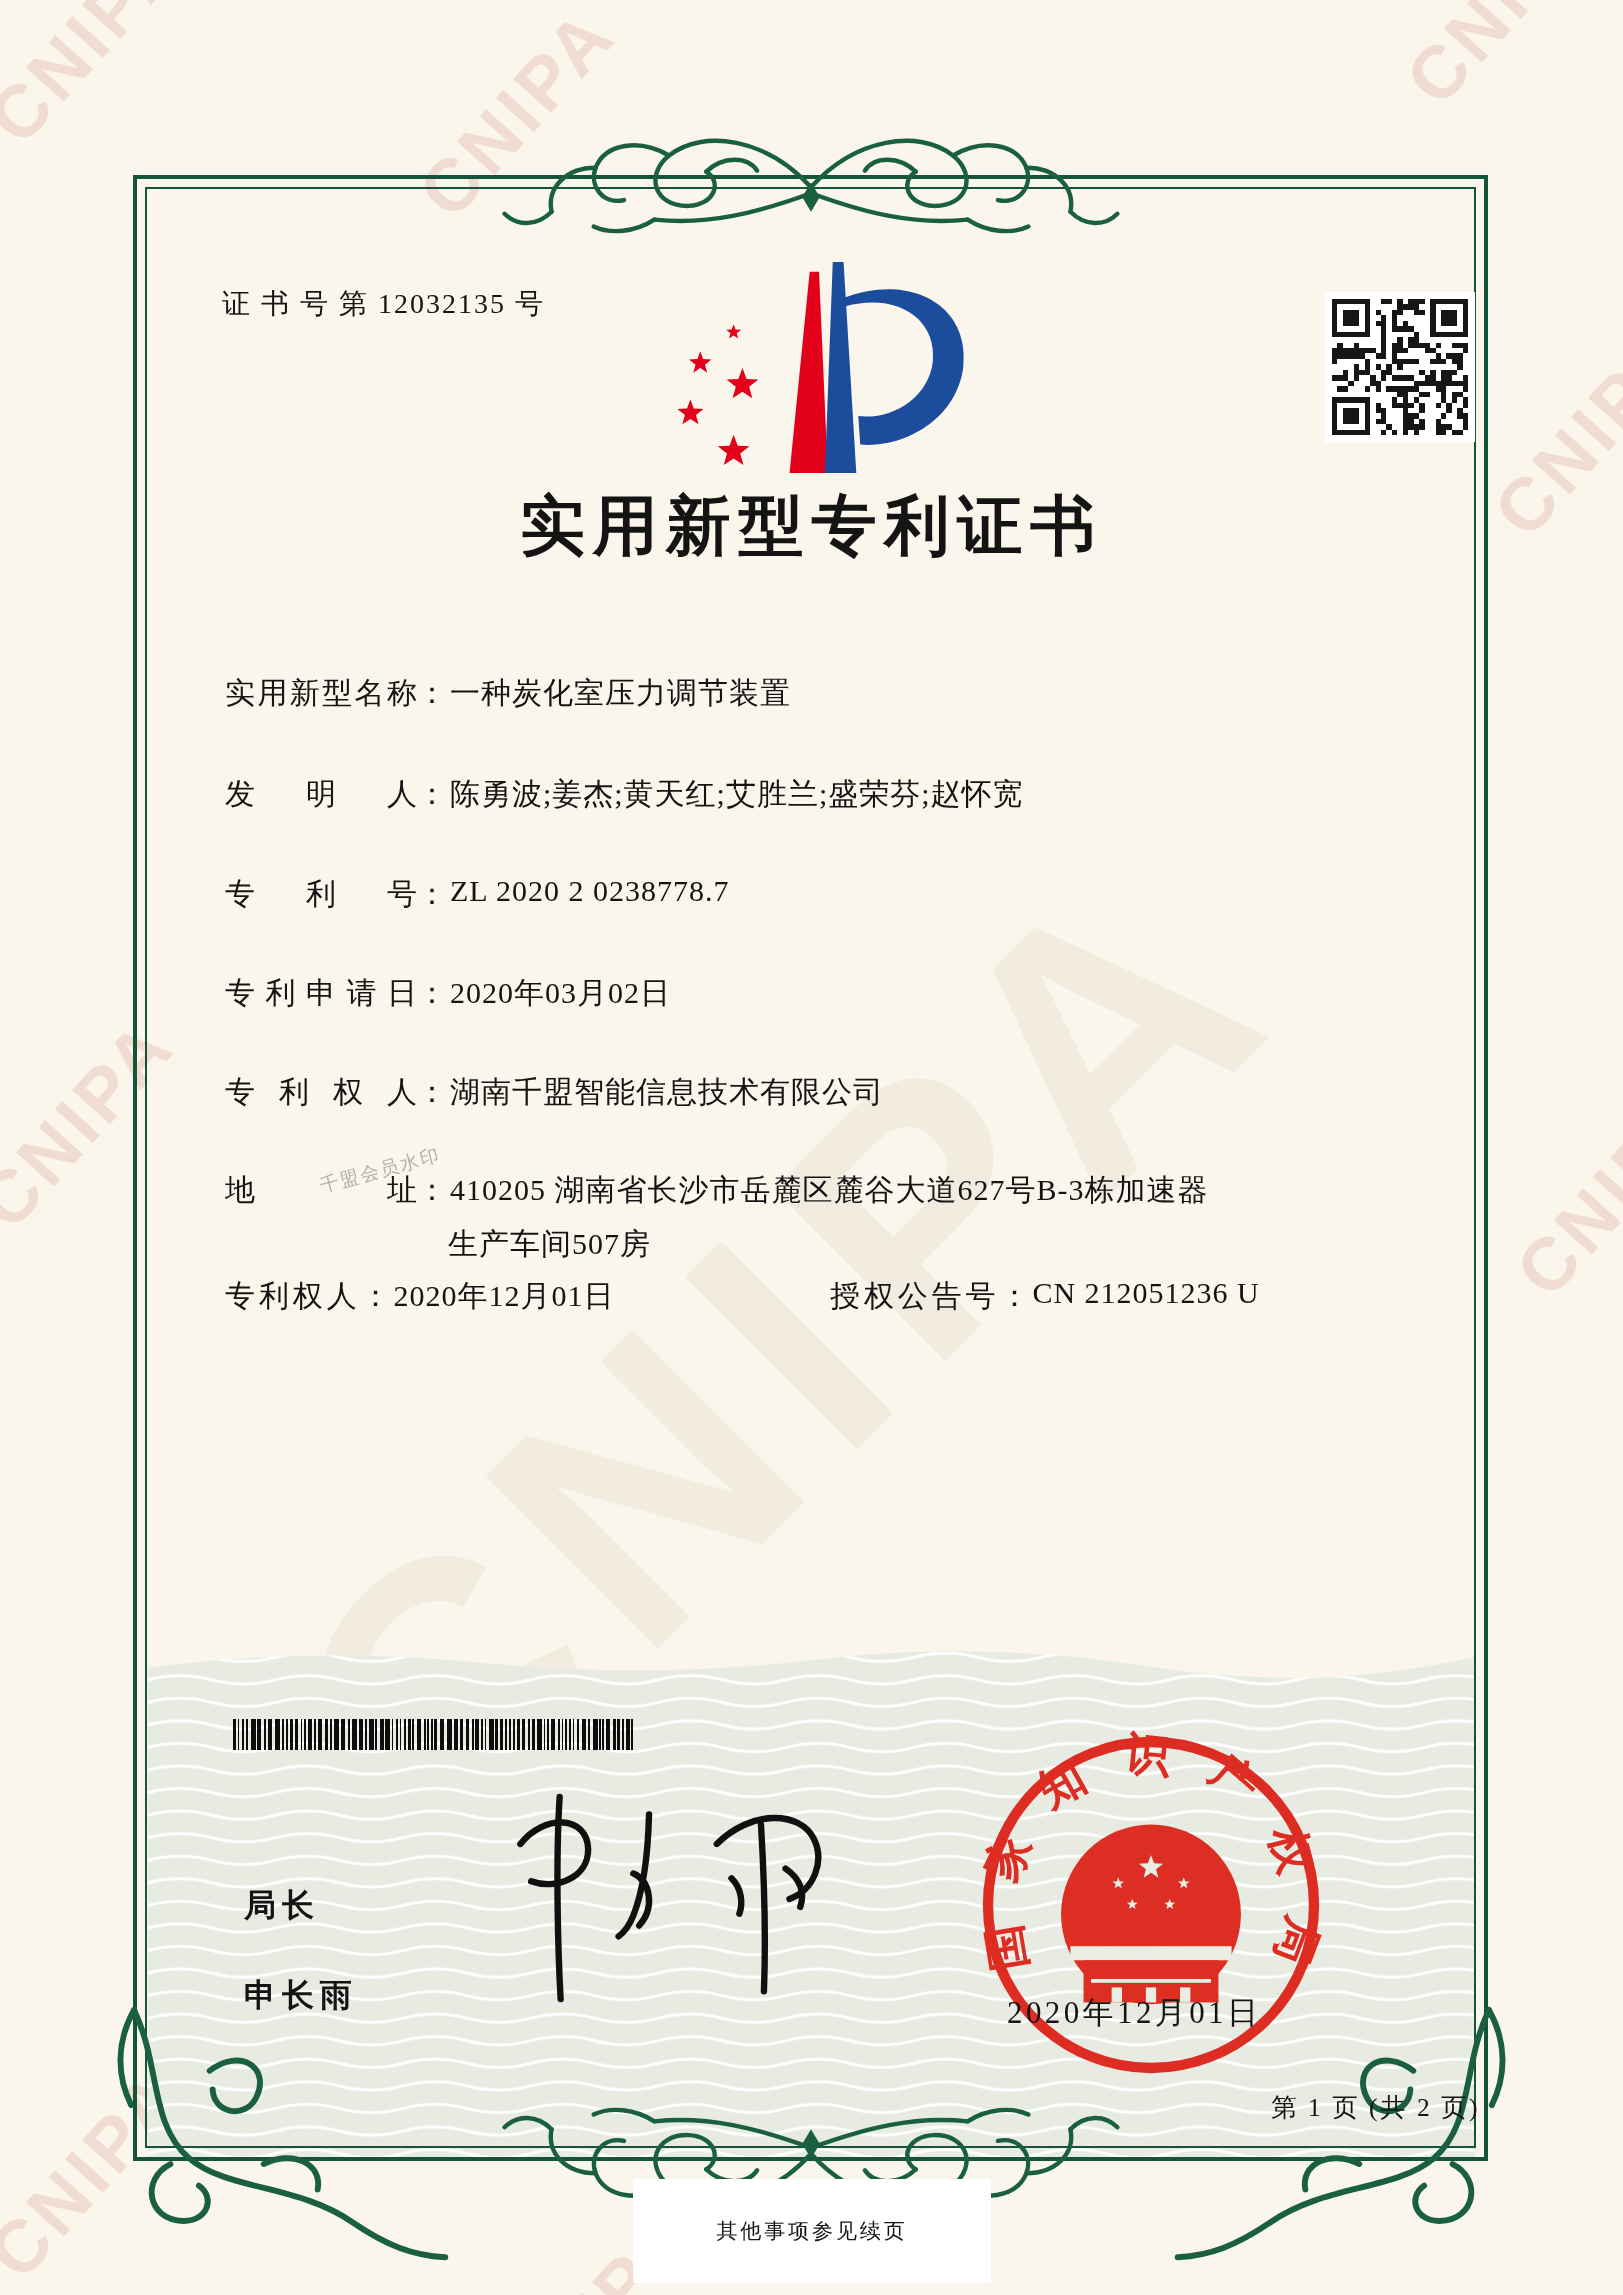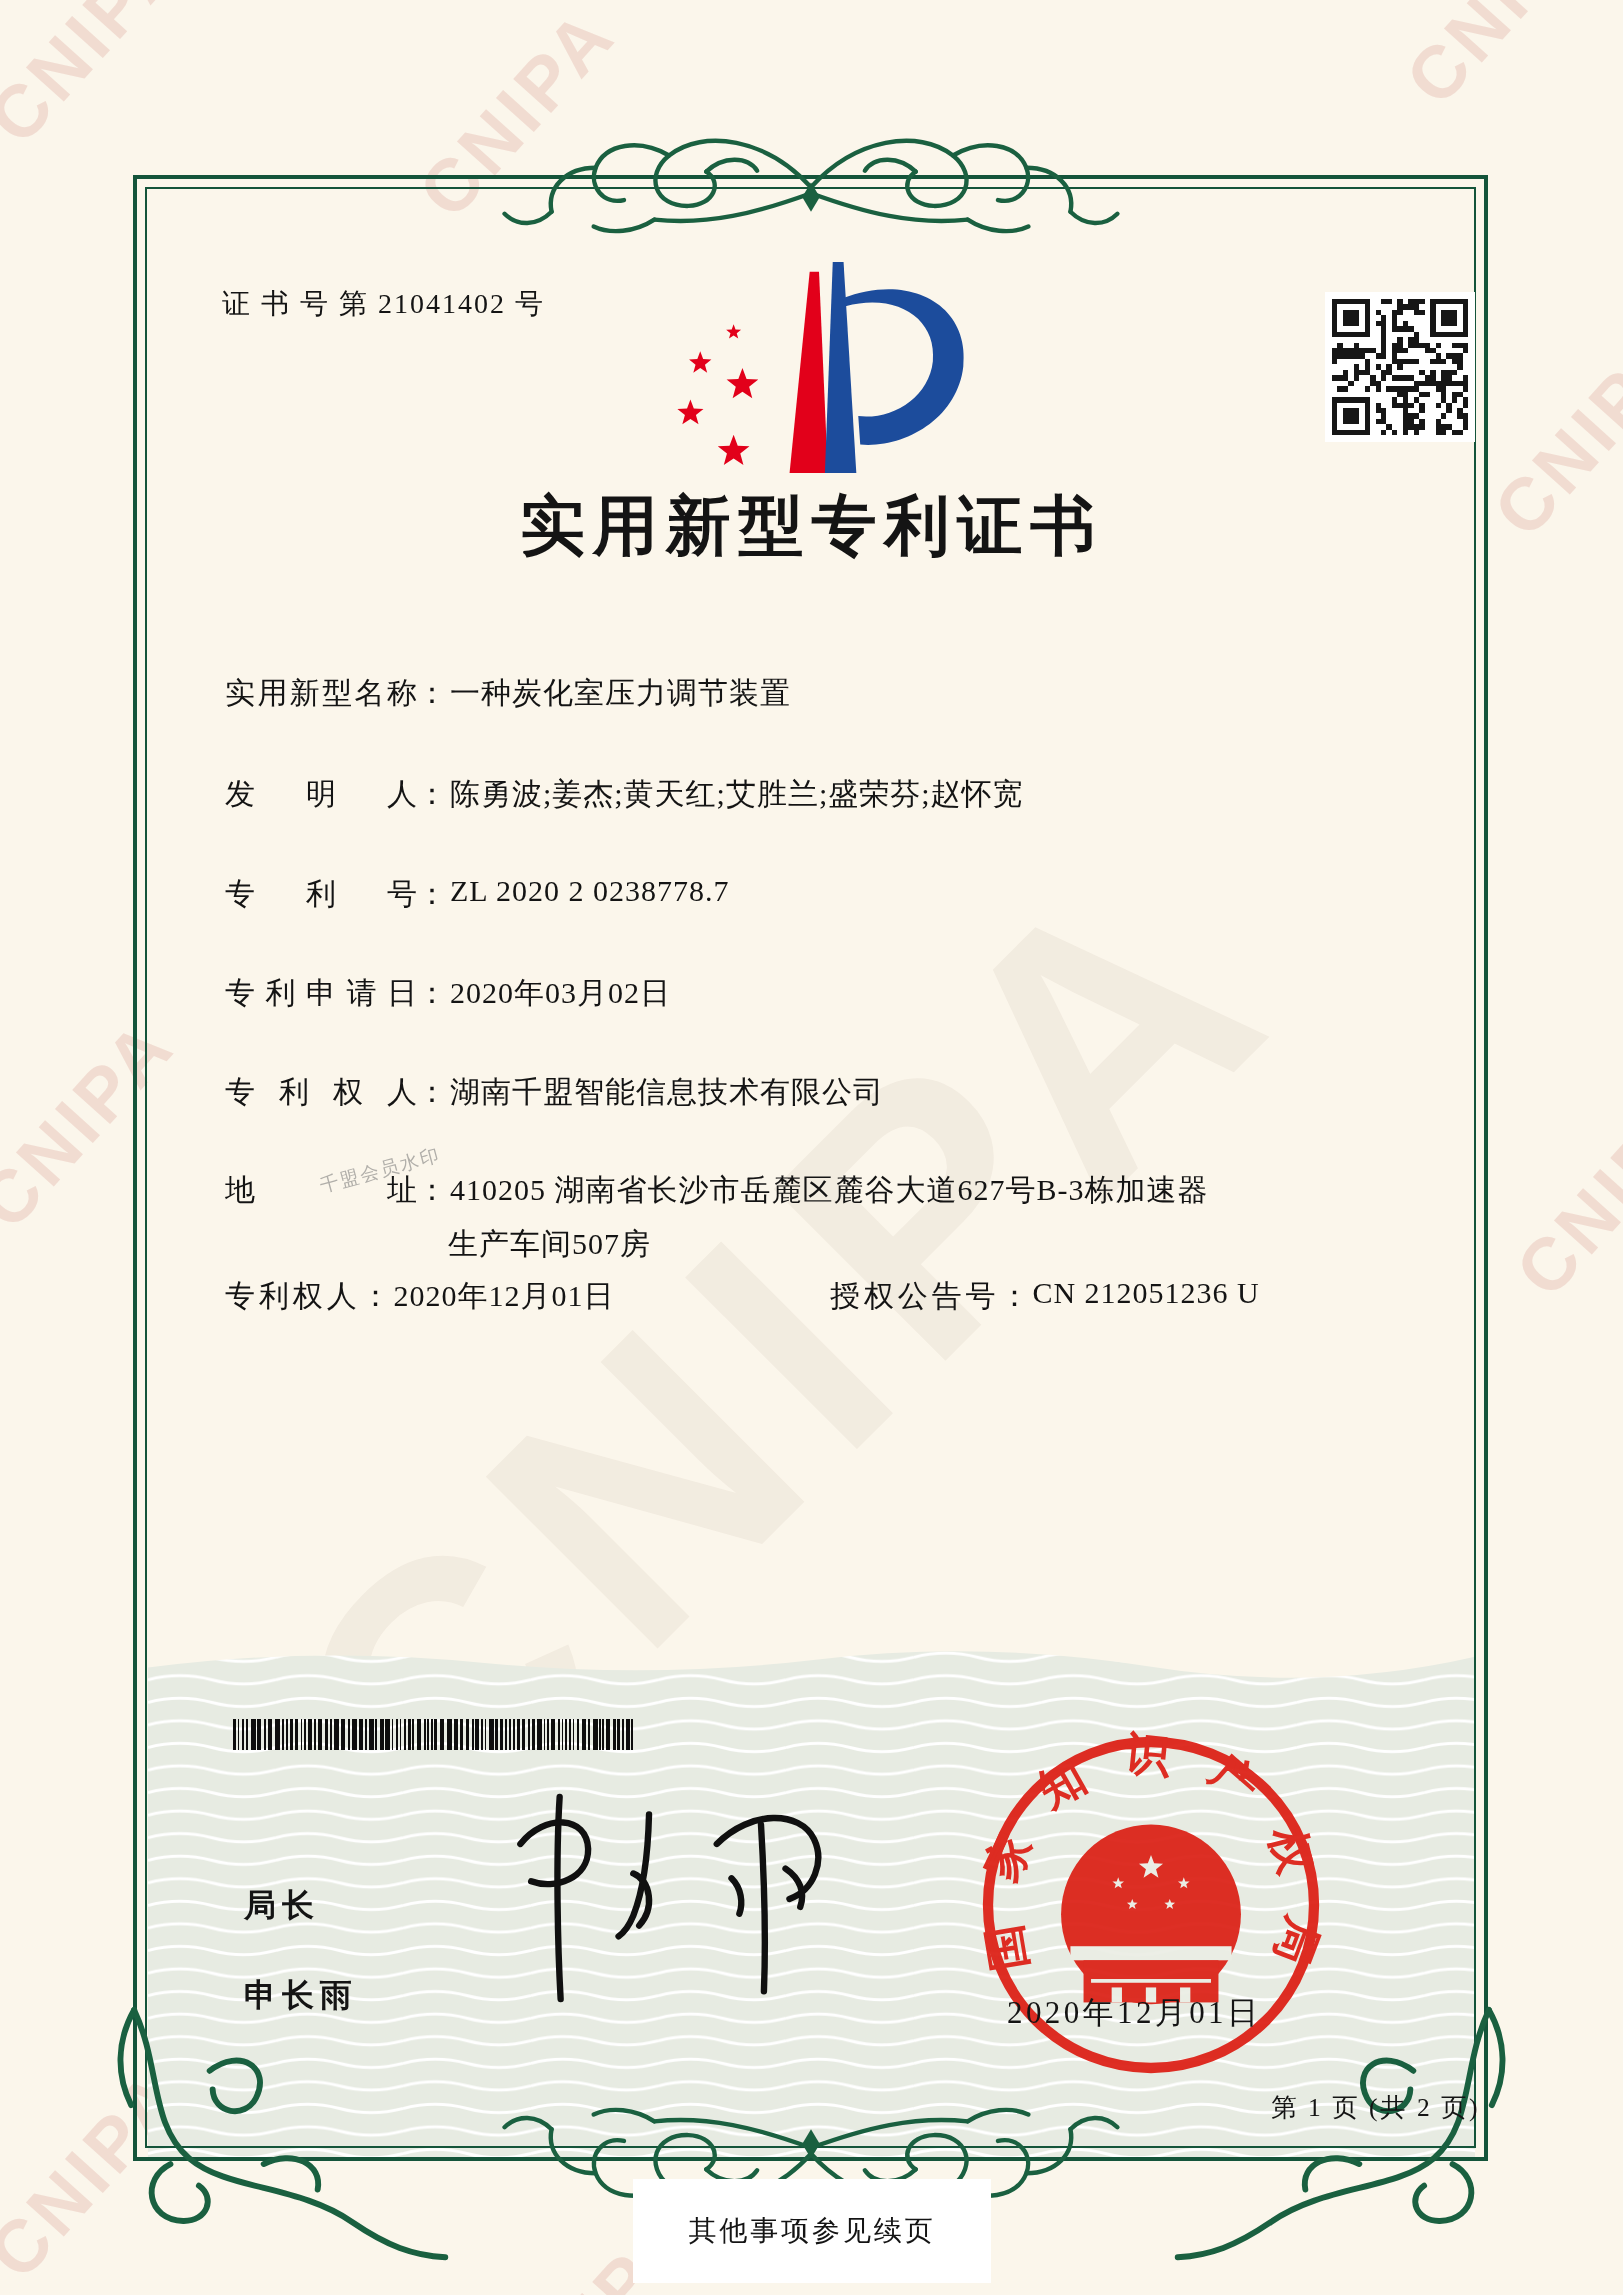--- a/index.html
+++ b/index.html
@@ -65,21 +65,21 @@
       font-family:"Liberation Sans","DejaVu Sans",sans-serif;font-weight:600;}
   .officer-name{position:absolute;left:244px;top:1974px;font-size:32px;letter-spacing:5.9px;z-index:5;
       font-family:"Liberation Sans","DejaVu Sans",sans-serif;font-weight:600;}
   .signature{position:absolute;left:486px;top:1785px;width:383px;height:226px;z-index:5;}
   .seal{position:absolute;left:973px;top:1727px;width:356px;height:356px;z-index:4;opacity:.94;}
   .issue-date{position:absolute;left:1007px;top:1992px;font-size:31px;letter-spacing:3.4px;z-index:6;}
   .page-info{position:absolute;left:133px;top:2090px;width:1347px;text-align:right;
       font-size:25.5px;letter-spacing:2.5px;z-index:5;}
   .cont-box{position:absolute;left:633px;top:2179px;width:358px;height:104px;background:#fff;
       z-index:5;display:flex;align-items:center;justify-content:center;}
-  .cont-box span{font-size:28px;letter-spacing:2.9px;}
+  .cont-box span{font-size:21px;letter-spacing:2.9px;}
 </style>
 </head>
 <body>
 
 <div class="wm-big">CNIPA</div>
 <div class="wm" style="left:-29.4px;top:103px">CNIPA</div>
 <div class="wm" style="left:402px;top:177px">CNIPA</div>
 <div class="wm" style="left:1389px;top:64px">CNIPA</div>
 <div class="wm" style="left:1477px;top:496px">CNIPA</div>
 <div class="wm" style="left:-39px;top:1188px">CNIPA</div>
@@ -134,21 +134,21 @@
 <svg id="corner-br" class="orn" viewBox="0 0 760 560">
   <g stroke="#1a6040" stroke-width="12" fill="none" stroke-linecap="round">
     <path d="M96 16 C 150 130, 128 250, 208 318 C 286 384, 430 372, 540 448 C 612 497, 664 516, 730 520"></path>
     <path d="M250 140 C 312 92, 376 134, 344 196 C 322 238, 258 228, 256 178"></path>
     <path d="M170 330 C 110 360, 122 444, 196 446 C 246 447, 262 398, 228 374"></path>
     <path d="M360 330 C 420 300, 480 330, 470 382"></path>
     <path d="M96 16 C 60 80, 60 150, 90 210"></path>
   </g>
 </svg>
 
-<div class="cert-no">证 书 号 第 21041402 号</div>
+<div class="cert-no">证 书 号 第 12032135 号</div>
 
 <svg class="logo" viewBox="0 0 650 482">
   <g id="logo-stars">
       <polygon points="150.0,149.0 153.9,159.6 165.2,160.1 156.4,167.1 159.4,177.9 150.0,171.7 140.6,177.9 143.6,167.1 134.8,160.1 146.1,159.6" fill="#e2001a"></polygon>
       <polygon points="82.0,204.0 87.9,219.8 104.8,220.6 91.6,231.1 96.1,247.4 82.0,238.1 67.9,247.4 72.4,231.1 59.2,220.6 76.1,219.8" fill="#e2001a"></polygon>
       <polygon points="168.0,238.0 176.4,260.4 200.3,261.5 181.6,276.4 188.0,299.5 168.0,286.3 148.0,299.5 154.4,276.4 135.7,261.5 159.6,260.4" fill="#e2001a"></polygon>
       <polygon points="62.0,302.0 68.9,320.5 88.6,321.3 73.2,333.6 78.5,352.7 62.0,341.8 45.5,352.7 50.8,333.6 35.4,321.3 55.1,320.5" fill="#e2001a"></polygon>
       <polygon points="150.0,374.0 158.4,396.4 182.3,397.5 163.6,412.4 170.0,435.5 150.0,422.3 130.0,435.5 136.4,412.4 117.7,397.5 141.6,396.4" fill="#e2001a"></polygon>
     </g>
   <path d="M305 42 L324 42 L342 452 L264 452 Z" fill="#e2001a"></path>

